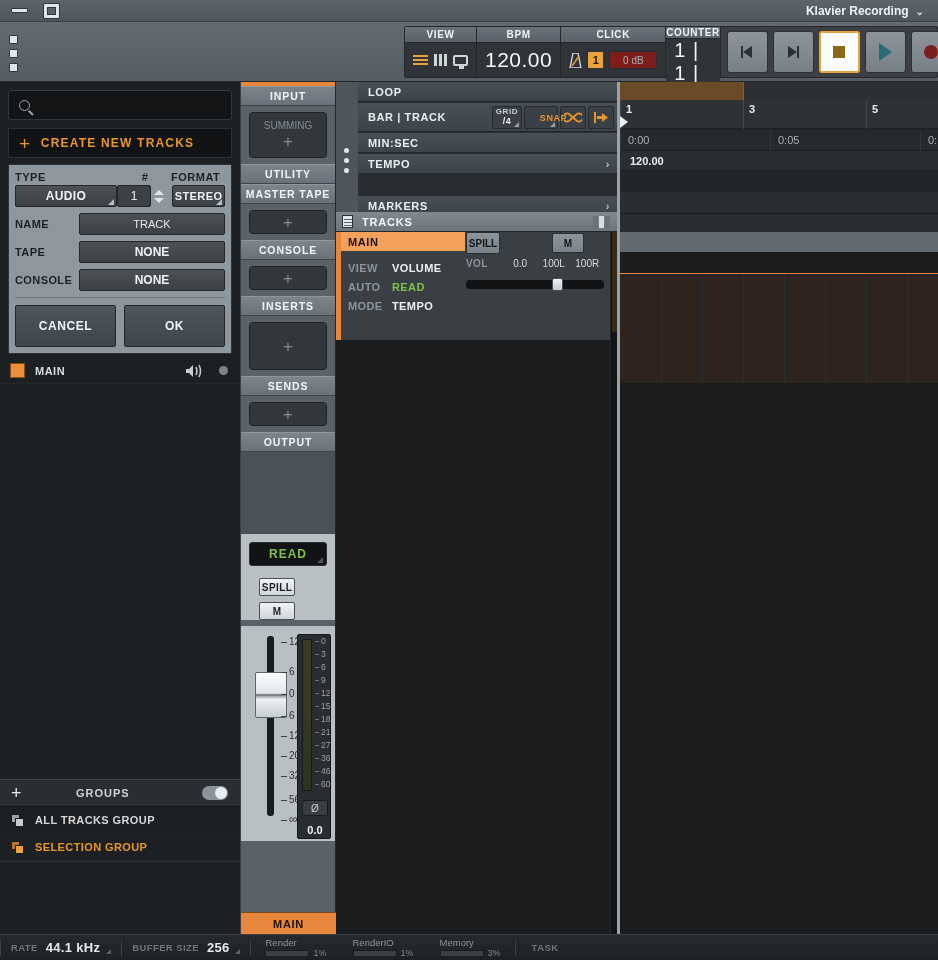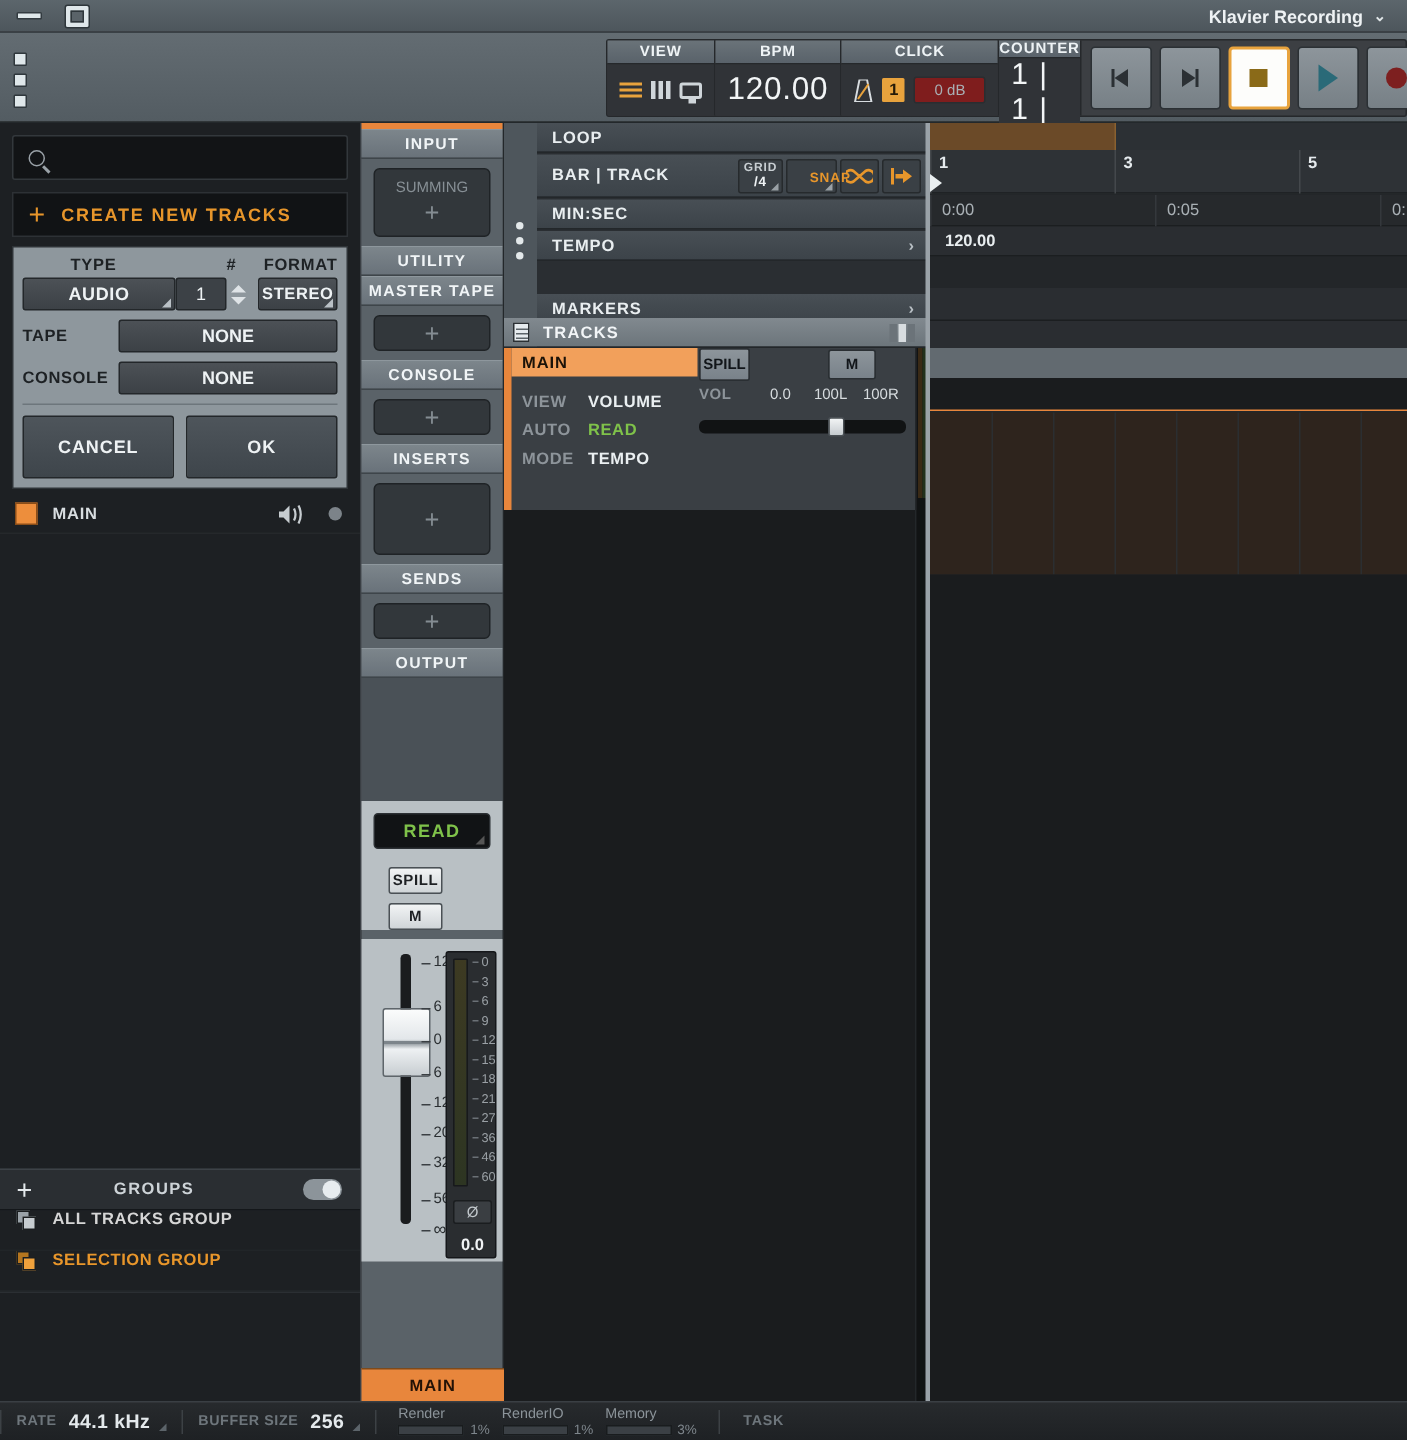--- a/index.html
+++ b/index.html
@@ -134,21 +134,21 @@
   .cnt-title {
     flex: 1; text-align: center; color: #e8962b; font-weight: bold; font-size: 12px;
     letter-spacing: 1.2px; margin-right: 26px;
   }
 
   .cnt-body {
     margin: 6px 8px 0 8px; background: #8e979d; border: 1px solid #2e3337; padding: 6px;
   }
   .row { display: flex; align-items: center; margin-bottom: 6px; }
   .collbl { font-size: 11px; font-weight: bold; color: #1d2124; letter-spacing: .5px; }
-  .hdrow { display: flex; margin-bottom: 2px; margin-left: 32px; }
+  .hdrow { display: flex; margin-bottom: 2px; }
   .hdrow .h1 { width: 108px; }
   .hdrow .h2 { width: 54px; text-align: center; }
   .hdrow .h3 { width: 56px; text-align: left; }
   .sel {
     background: linear-gradient(#4c5156,#3c4146); border: 1px solid #23272a; border-radius: 2px;
     height: 22px; display: flex; align-items: center; justify-content: center;
     color: #eef2f4; font-size: 12px; font-weight: bold; position: relative; letter-spacing: .4px;
   }
   .sel .cornr { position:absolute; right:2px; bottom:1px; width:0;height:0;
     border-left:6px solid transparent;border-bottom:6px solid #b9c0c5; }
@@ -185,21 +185,21 @@
 
   .groups-hdr {
     position:absolute; left:0; bottom: 127px; width: 240px; height: 28px;
     background: #2a2e32; border-top:1px solid #3d4247; border-bottom:1px solid #14171a;
     display:flex; align-items:center;
   }
   .groups-hdr .plus-w { color:#e4e9ec; font-size:18px; margin-left:11px; line-height:1;}
   .groups-hdr .gt { flex:1; text-align:center; font-size:11px; font-weight:bold; letter-spacing:1px; color:#cdd3d7; margin-right:18px;}
   .toggle { width: 26px; height: 14px; border-radius:7px; background:#8c949a; position:relative; margin-right:12px;}
   .toggle i { position:absolute; right:1px; top:1px; width:12px;height:12px;border-radius:50%;background:#e7ecef;}
-  .grouprow { position:absolute; left:0; width:240px; height:27px; display:flex; padding-left:11px;
+  .grouprow { position:absolute; left:0; width:240px; height:27px; display:flex; align-items:center; padding-left:11px;
               border-bottom:1px solid #212528;}
   .grouprow.r1 { bottom: 100px; }
   .grouprow.r2 { bottom: 73px; }
   .stackicon { width:13px;height:13px; position:relative; }
   .stackicon b { position:absolute; display:block; width:9px;height:9px; border:1px solid #1b1e20;}
   .stackicon b.b1 { left:0; top:0; background:#9aa2a8;}
   .stackicon b.b2 { left:4px; top:4px; background:#c6ccd0;}
   .stackicon.org b.b1 { background:#b5761f;}
   .stackicon.org b.b2 { background:#efa13c;}
   .grouprow span.t { margin-left:11px; font-size:11px; font-weight:bold; letter-spacing:.4px;}
@@ -400,21 +400,21 @@
   .statusbar {
     position:absolute; left:0; bottom:0; width:938px; height:26px;
     background: linear-gradient(#272a2d,#1e2124); border-top:1px solid #3a3f44;
     display:flex; align-items:center;
   }
   .st-item { display:flex; align-items:center; height:26px; padding:0 10px; position:relative;}
   .st-k { font-size:9.5px; color:#6e767c; letter-spacing:.4px; font-weight:bold;}
   .st-v { font-size:13px; color:#e4e9ec; font-weight:bold; margin-left:8px; letter-spacing:.3px;}
   .st-cor { width:0;height:0;border-left:5px solid transparent;border-bottom:5px solid #5c646a; margin:8px 0 0 6px;}
   .st-sep { width:1px; height:16px; background:#3c4145; }
-  .meters3 { display:flex; gap:8px; padding-left:14px;align-items:flex-end;}
+  .meters3 { display:flex; gap:26px; padding-left:14px;align-items:flex-end;}
   .mtr { display:flex; flex-direction:column; }
   .mtr .lab { font-size:9.5px; color:#8c949a; }
   .mtr .barwrap { display:flex; align-items:center; gap:4px; }
   .mtr .bar { width:44px; height:7px; background:#3b4045; border:1px solid #191c1e;}
   .mtr .pct { font-size:9px; color:#7e868c;}
   .taskbox { margin-left:16px; font-size:9.5px; color:#6e767c; letter-spacing:.5px; font-weight:bold;}
 </style>
 </head>
 <body>
 
@@ -535,20 +535,24 @@
       </span>
       <span class="numbox">1</span>
       <span class="spin">
           <i class="up"></i>
           <i class="dn"></i>
         </span>
       <span class="sel sel-fmt">
         <span>STEREO</span>
         <span class="cornr"></span>
       </span>
+    </div>
+    <div class="row">
+      <span class="lbl-left">NAME</span>
+      <span class="fld">TRACK</span>
     </div>
     <div class="row">
       <span class="lbl-left">TAPE</span>
       <span class="fld bold">
         <span>NONE</span>
         <span class="cornr"></span>
       </span>
     </div>
     <div class="row">
       <span class="lbl-left">CONSOLE</span>

